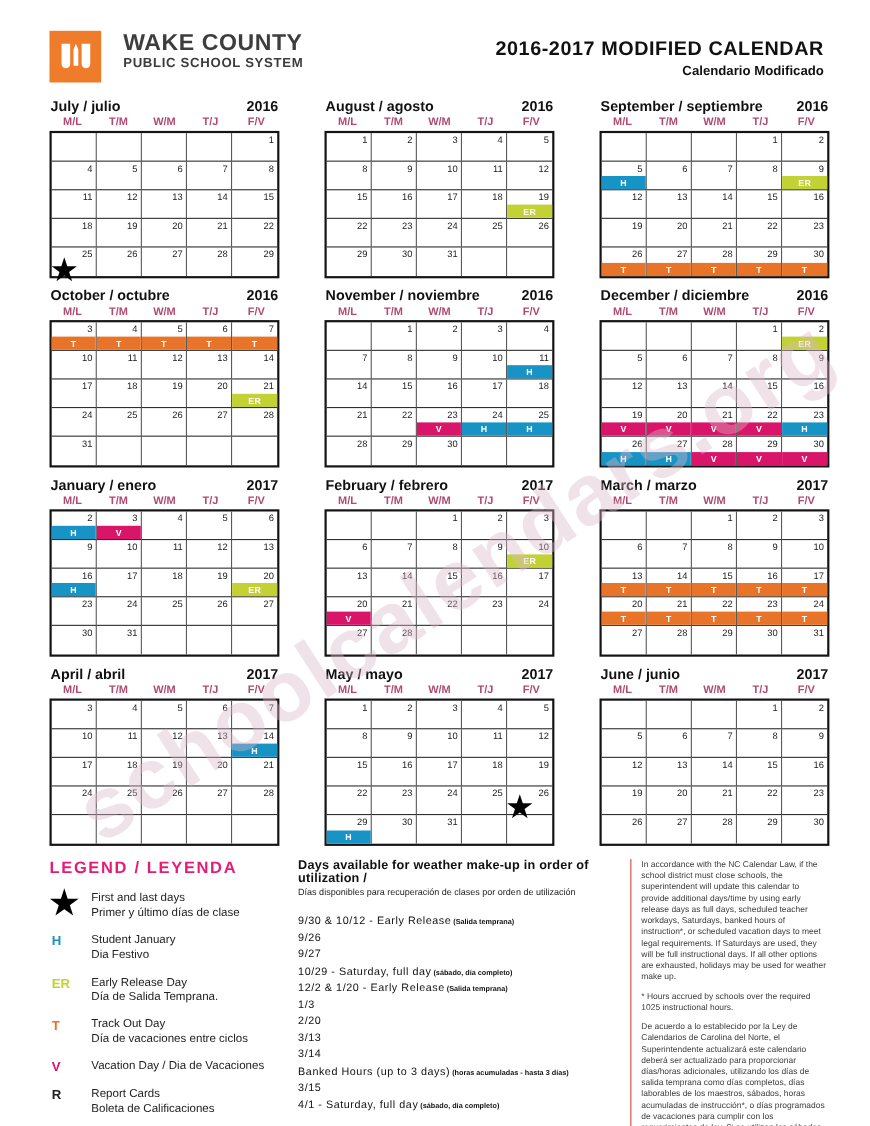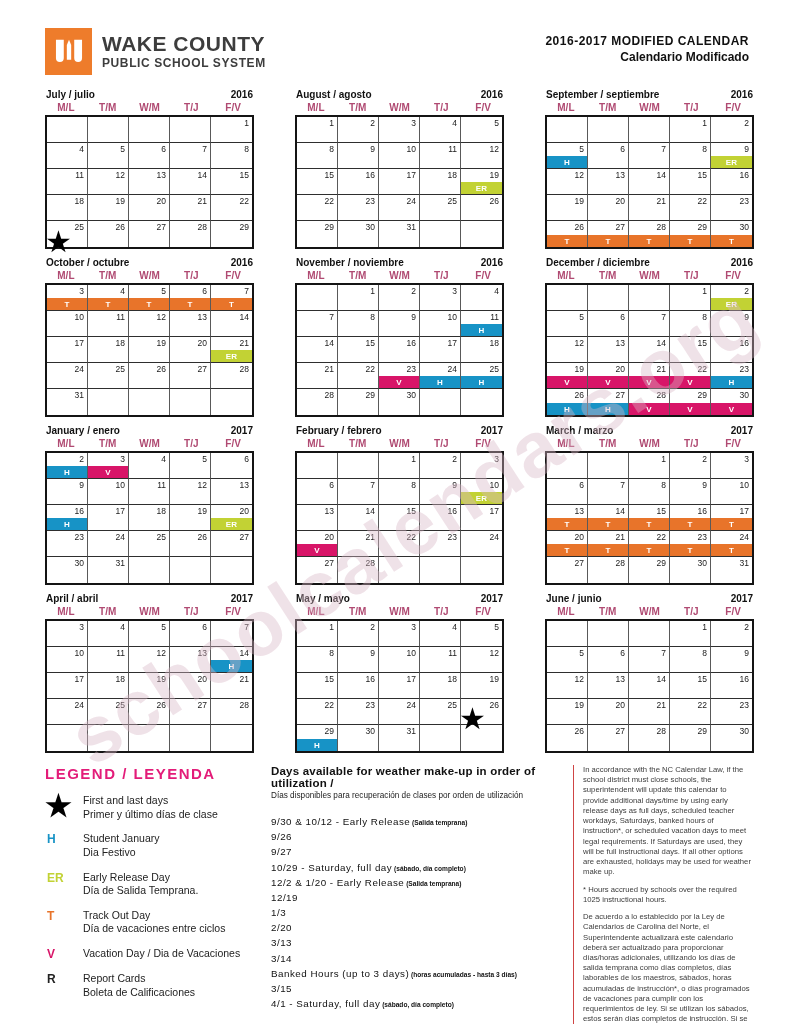--- a/index.html
+++ b/index.html
@@ -4,32 +4,32 @@
 <style>
   * { margin:0; padding:0; box-sizing:border-box; }
   html,body { background:#fff; }
   body {
     width:791px; height:1024px; position:relative; overflow:hidden;
     font-family:"Liberation Sans", sans-serif; color:#1a1a1a;
   }
 
   
   .header { display:flex; justify-content:space-between; align-items:flex-start; margin:28px 42px 0 45px; }
-  .brand { display:flex; align-items:center; gap:10px; }
+  .brand { display:flex; gap:20px; }
   .logo-box { width:47px; height:47px; background:var(--c-orange,#ee7c2b); flex:none; display:flex; align-items:center; justify-content:center; }
   .brand-lines .l1 { font-size:21px; font-weight:bold; color:#3d3d3d; letter-spacing:0.5px; line-height:1.05; }
   .brand-lines .l2 { font-size:12px; font-weight:bold; color:#3d3d3d; letter-spacing:0.6px; }
   .head-right { text-align:right; margin-top:6px; }
-  .head-title { font-size:12px; font-weight:bold; letter-spacing:0.5px; color:#111; }
+  .head-title { font-size:18px; font-weight:bold; letter-spacing:0.5px; color:#111; }
   .head-sub { font-size:12px; font-weight:bold; color:#111; margin-top:2px; }
 
   
   .months { margin:14px 37px 0 45px; display:grid; grid-template-columns:repeat(3,209px); column-gap:41px; row-gap:8px; }
   .month {}
-  .m-head { display:flex; justify-content:space-between; align-items:baseline; font-weight:bold; font-size:10px; color:#111; padding:0 1px 1px 1px; }
+  .m-head { display:flex; justify-content:space-between; align-items:baseline; font-weight:bold; font-size:13px; color:#111; padding:0 1px 1px 1px; }
   .weekdays { display:grid; grid-template-columns:repeat(5,1fr); text-align:center; color:var(--c-wd,#b04a72); font-weight:bold; font-size:10px; padding:1px 0 2px; }
   .mtable { border:2px solid #141414; display:grid; grid-template-columns:repeat(5,1fr); grid-auto-rows:26px; background:#fff; }
   .cell { position:relative; border-right:1px solid #595959; border-bottom:1px solid #2e2e2e; }
   .cell:nth-child(5n) { border-right:none; }
   .cell:nth-last-child(-n+5) { border-bottom:none; }
   .day { position:absolute; top:1px; right:3px; font-size:8.5px; color:#1a1a1a; }
   .bar { position:absolute; left:0; right:0; bottom:0; height:12px; display:flex; align-items:center; justify-content:center; color:#fff; font-weight:bold; font-size:8px; letter-spacing:0.3px; }
   .bar.H { background:var(--c-h,#1793c6); }
   .bar.ER { background:var(--c-er,#c2d234); }
   .bar.T { background:var(--c-t,#e8742a); }
@@ -1194,21 +1194,20 @@
   </div>
   <div class="mk-col">
     <div class="mk-title">Days available for weather make-up in order of utilization /</div>
     <div class="mk-sub">Días disponibles para recuperación de clases por orden de utilización</div>
     <div class="mk-list">
         <div class="mk-item"><span>9/30  &amp;  10/12 - Early Release</span><span class="mk-note"> (Salida temprana)</span></div>
         <div class="mk-item"><span>9/26</span></div>
         <div class="mk-item"><span>9/27</span></div>
         <div class="mk-item"><span>10/29 - Saturday, full day</span><span class="mk-note"> (sábado, día completo)</span></div>
         <div class="mk-item"><span>12/2 &amp; 1/20 - Early Release</span><span class="mk-note"> (Salida temprana)</span></div>
-        <div class="mk-item"><span>12/19</span></div>
         <div class="mk-item"><span>1/3</span></div>
         <div class="mk-item"><span>2/20</span></div>
         <div class="mk-item"><span>3/13</span></div>
         <div class="mk-item"><span>3/14</span></div>
         <div class="mk-item"><span>Banked Hours (up to 3 days)</span><span class="mk-note"> (horas acumuladas - hasta 3 días)</span></div>
         <div class="mk-item"><span>3/15</span></div>
         <div class="mk-item"><span>4/1 - Saturday, full day</span><span class="mk-note"> (sábado, día completo)</span></div>
       </div>
   </div>
   <div class="info-col">

